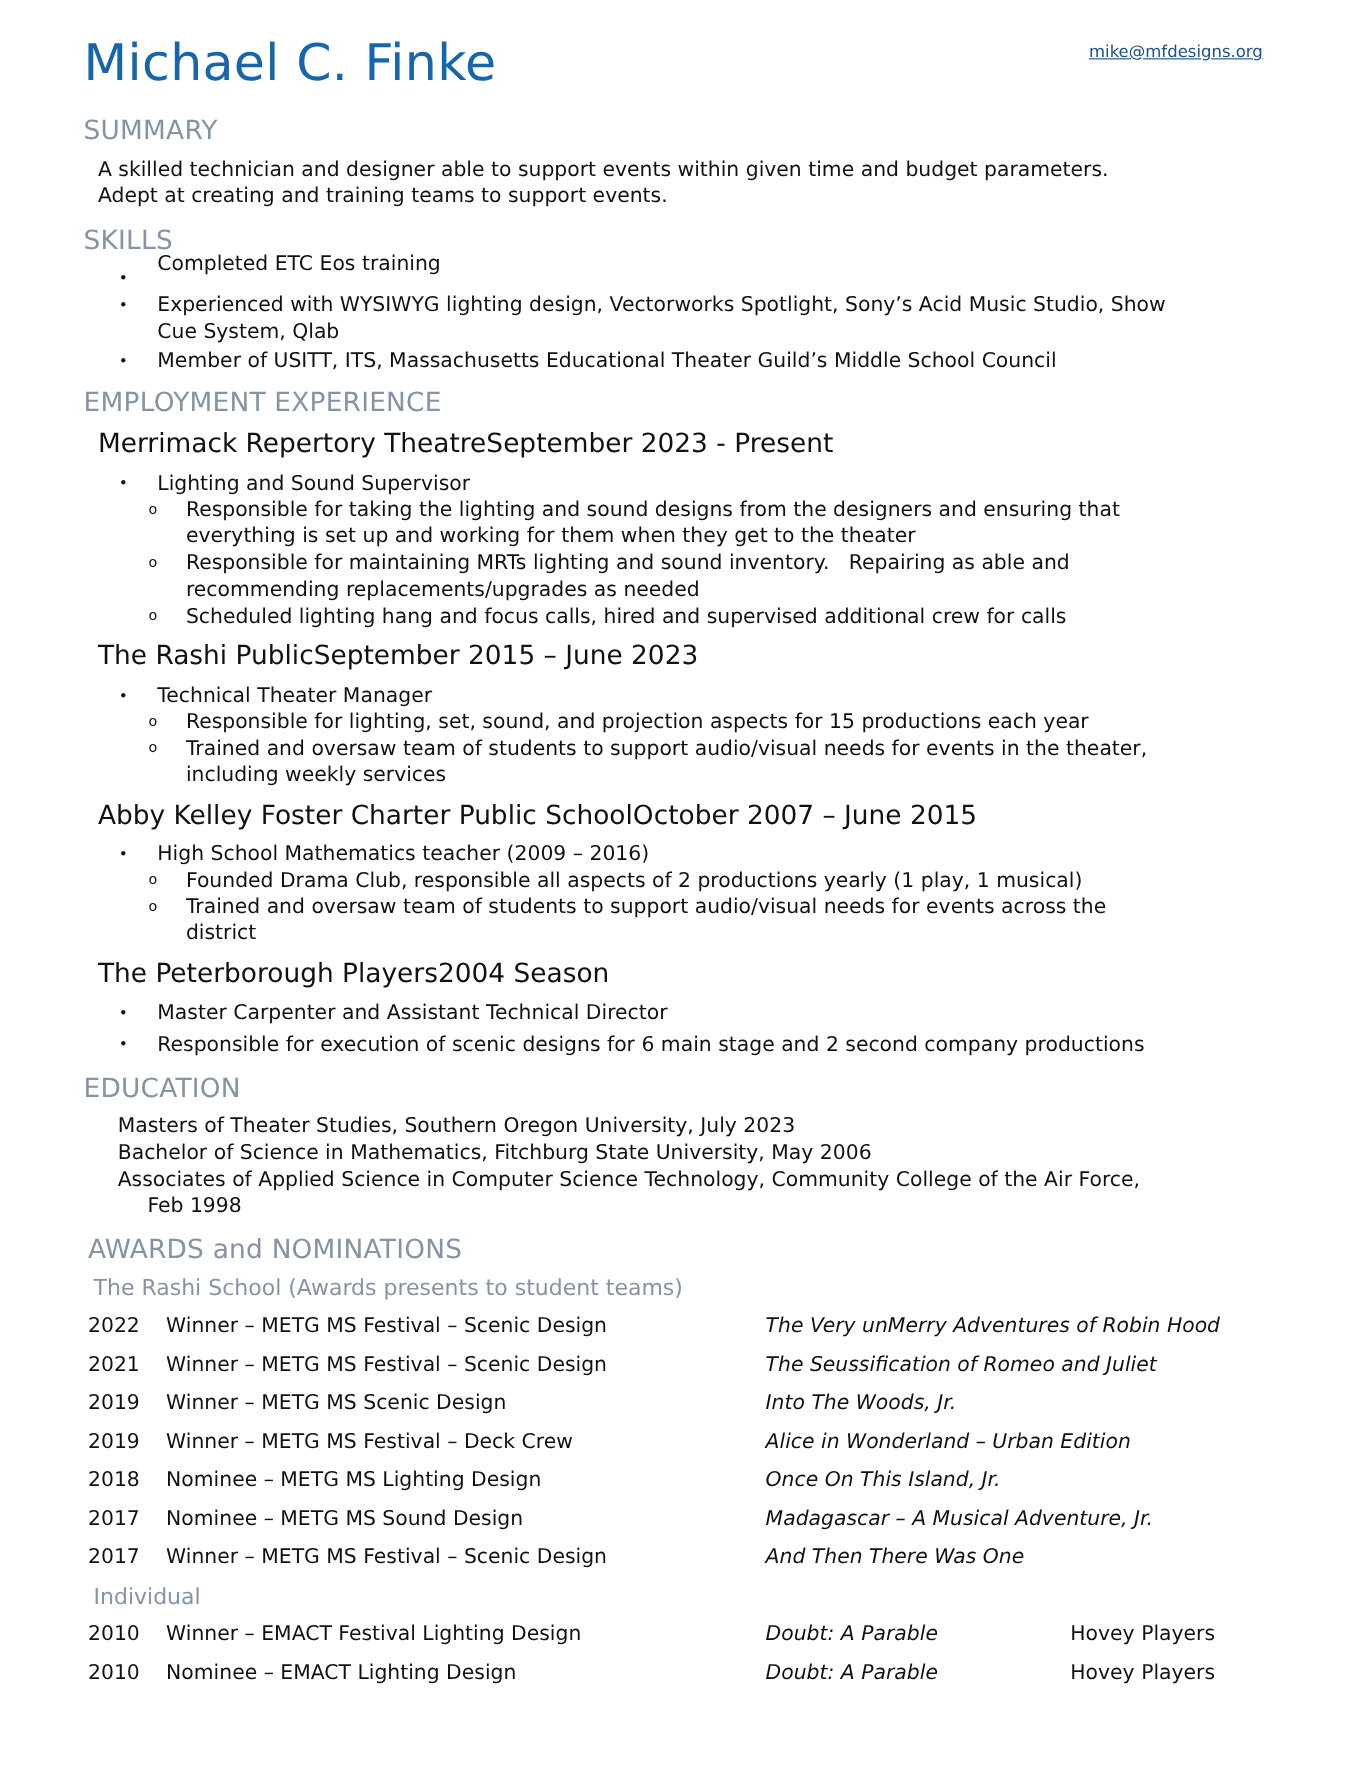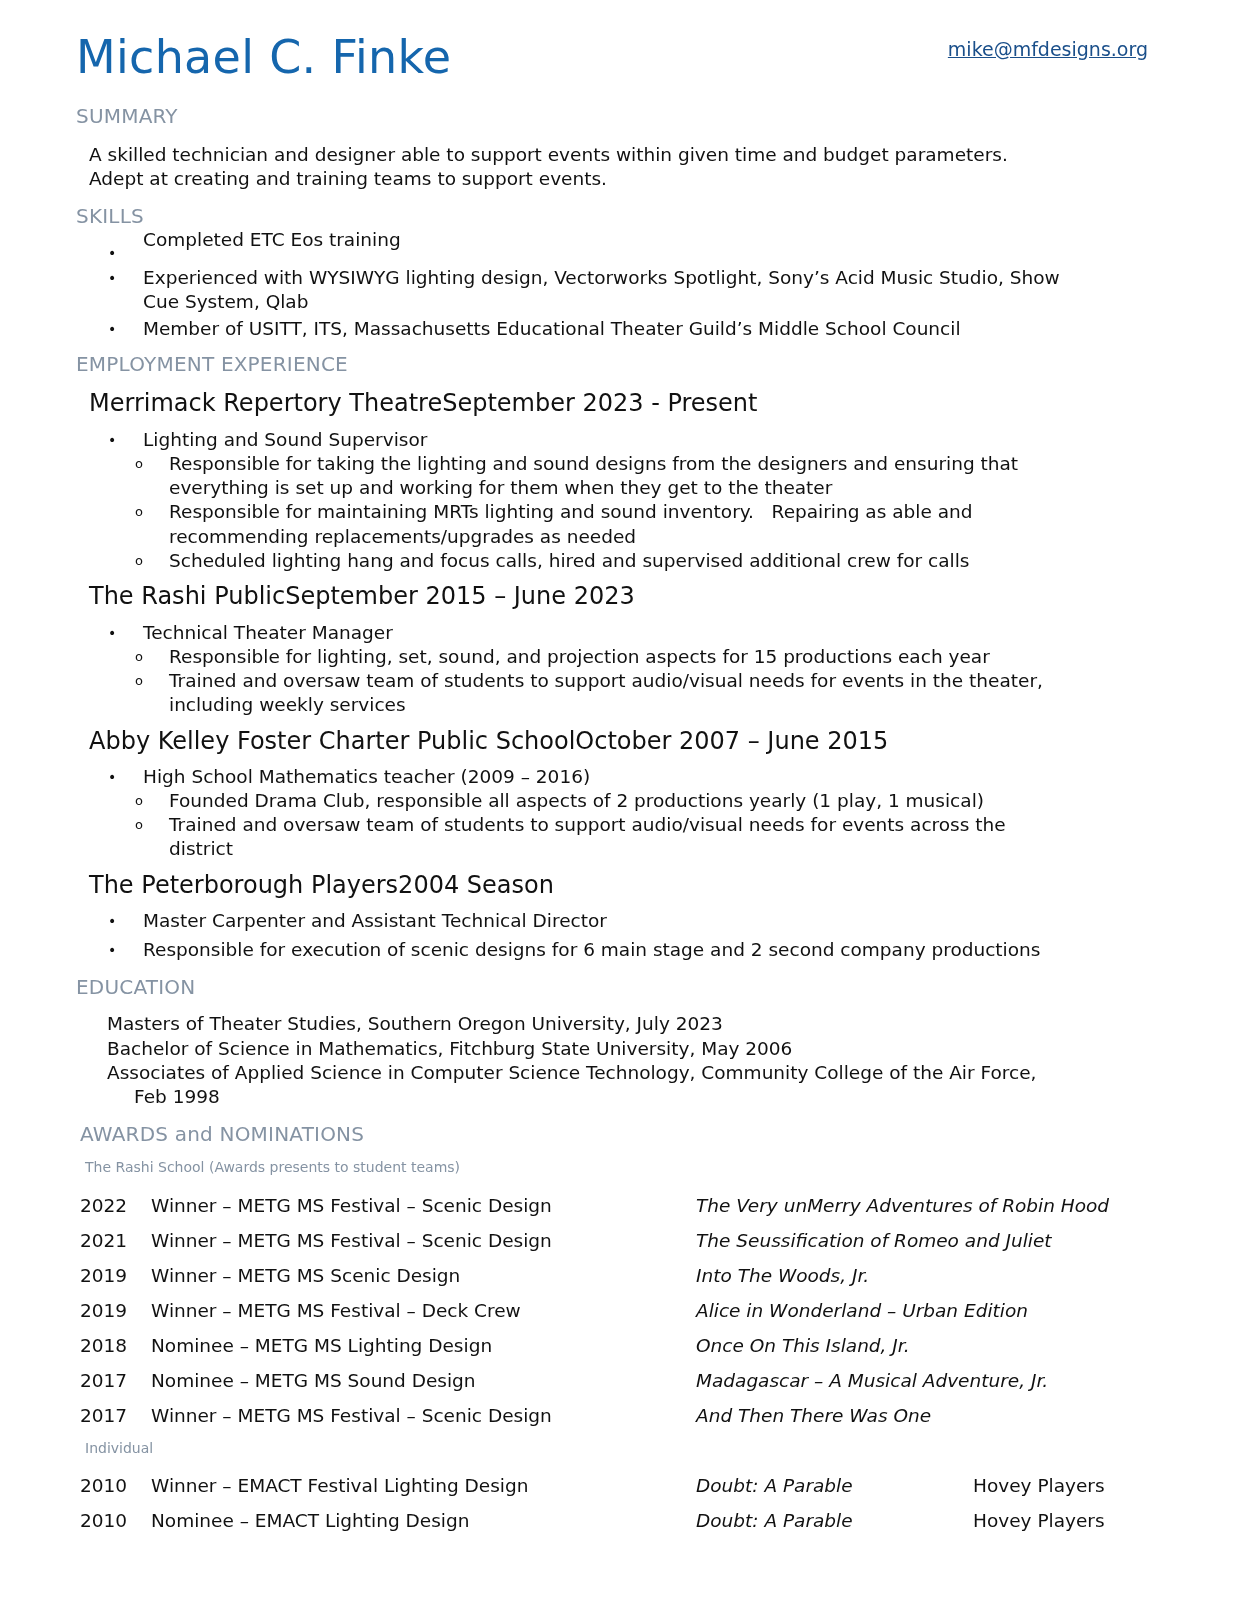--- a/index.html
+++ b/index.html
@@ -7,27 +7,27 @@
     width: 1240px; height: 1605px; position: relative; overflow: hidden;
     font-family: "DejaVu Sans", sans-serif; color: #111111;
   }
   .page { position: absolute; left: 0; top: 0; width: 1240px; height: 1605px; }
   .name {
     position: absolute; left: 76px; top: 34px;
     font-size: 46px; color: #1566ad; letter-spacing: 0.3px; line-height: 1;
   }
   .email {
     position: absolute; right: 92px; top: 38px;
-    font-size: 19px; color: #1a4f8a; text-decoration: underline; cursor: pointer;
+    font-size: 15px; color: #1a4f8a; text-decoration: underline; cursor: pointer;
   }
   .h {
-    position: absolute; left: 76px; font-size: 20px; color: #8593a3; line-height: 1;
+    position: absolute; left: 76px; font-size: 24px; color: #8593a3; line-height: 1;
     letter-spacing: 0.2px;
   }
-  .sub { position: absolute; left: 85px; font-size: 14px; color: #8593a3; line-height: 1; }
+  .sub { position: absolute; left: 85px; font-size: 20px; color: #8593a3; line-height: 1; }
   .p { position: absolute; font-size: 18.5px; line-height: 24px; white-space: nowrap; }
   .bullet { position: absolute; font-size: 14px; line-height: 24px; }
   .obullet { position: absolute; font-size: 13px; line-height: 24px; }
   .job { position: absolute; left: 89px; right: 98px; font-size: 24px; line-height: 24px; display: flex; justify-content: flex-start; }
   .row { position: absolute; left: 80px; font-size: 18.5px; line-height: 24px; white-space: nowrap; }
   .row .yr { position: absolute; left: 0; }
   .row .aw { position: absolute; left: 71px; }
   .row .show { position: absolute; left: 616px; font-style: italic; }
   .row .co { position: absolute; left: 893px; }
 </style>

